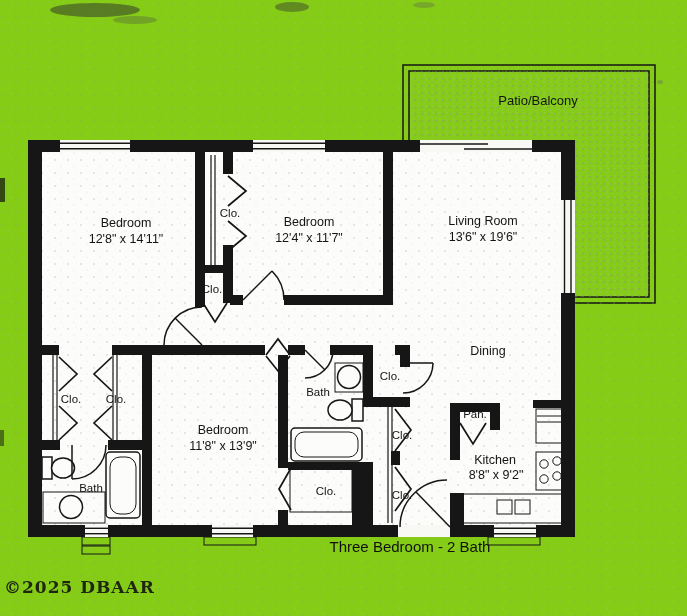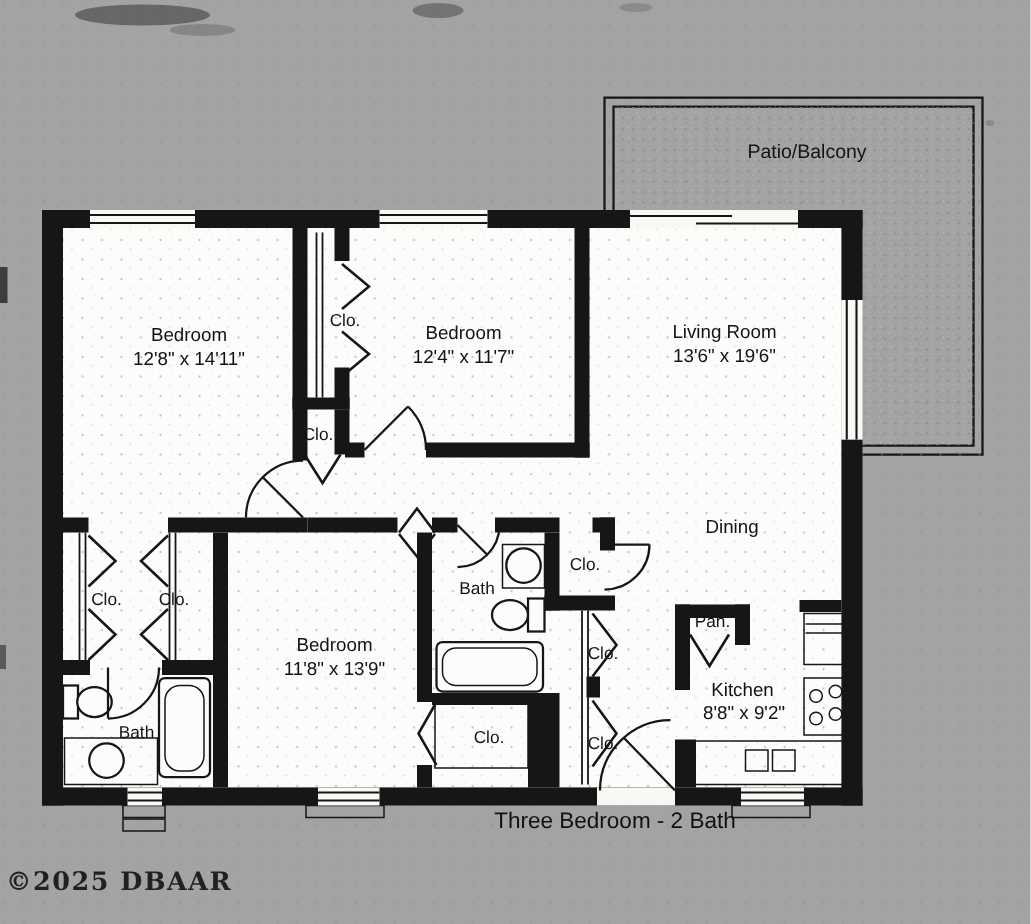--- a/index.html
+++ b/index.html
@@ -1,16 +1,16 @@
 <!DOCTYPE html>
 <html><head>
 <meta charset="utf-8">
 <style>
   html,body{margin:0;padding:0;background:#ffffff;}
-  .canvas{position:relative;width:687px;height:616px;background:#a3a3a3;overflow:hidden;
+  .canvas{position:relative;width:687px;height:616px;background:#84cc16;overflow:hidden;
           font-family:"Liberation Sans", sans-serif;}
   svg{position:absolute;left:0;top:0;}
   text{font-family:"Liberation Sans", sans-serif;fill:#141414;}
   .lbl{font-size:12.5px;text-anchor:middle;}
   .sm{font-size:11.5px;text-anchor:middle;}
   .patio-lbl{font-size:13px;text-anchor:middle;}
   .caption{font-size:15px;text-anchor:middle;fill:#101010;}
   .wm{font-family:"DejaVu Serif", serif;font-weight:700;font-size:17px;letter-spacing:1px;
       fill:#101010;opacity:.88;}
   .wall{fill:#161616;}

